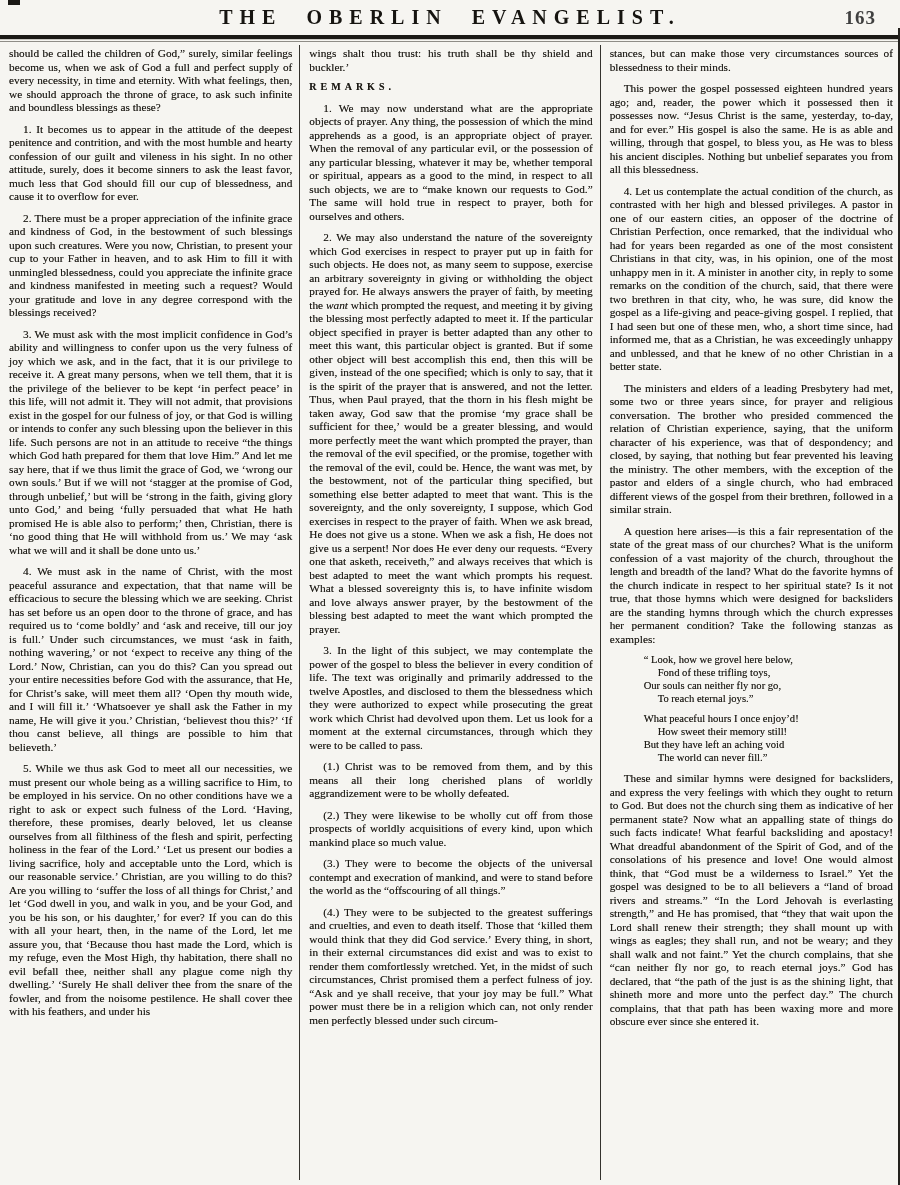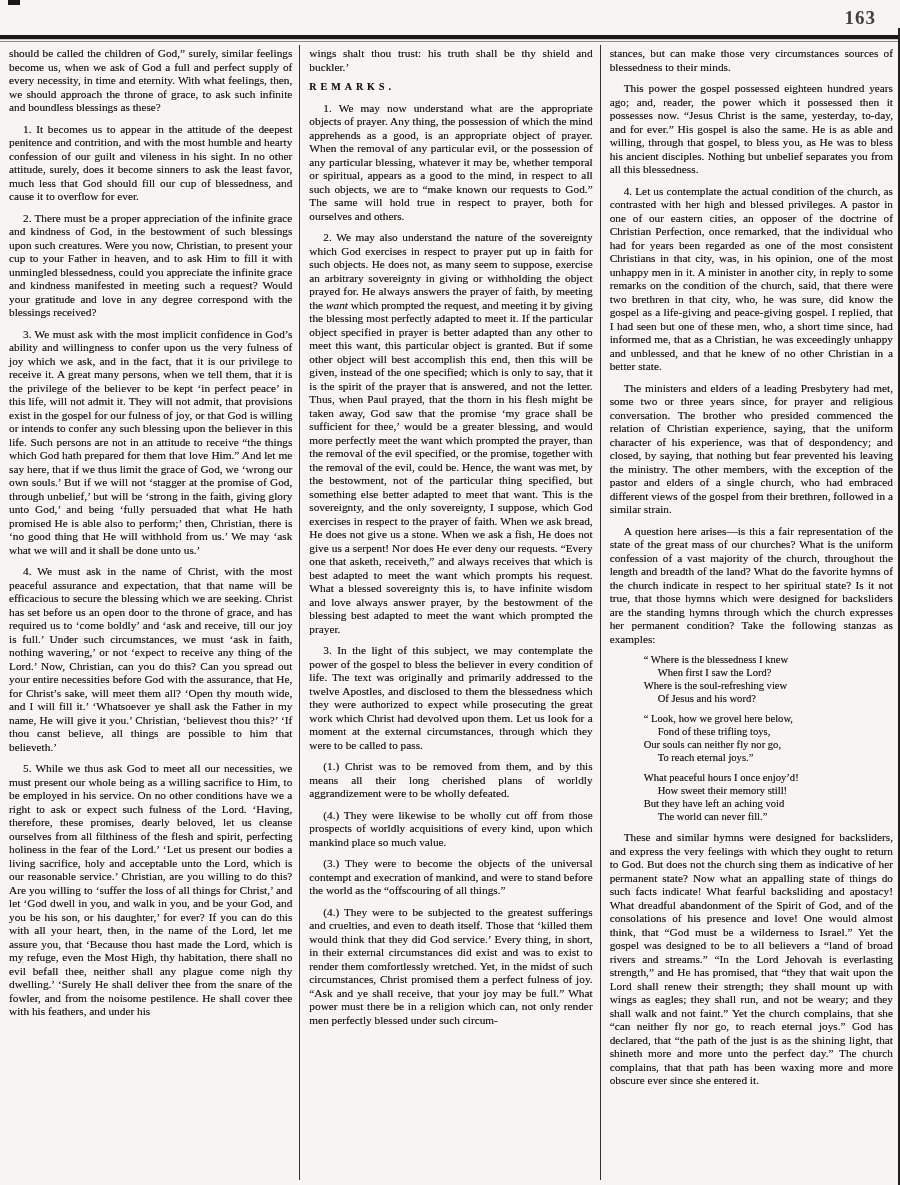--- a/index.html
+++ b/index.html
@@ -96,20 +96,21 @@
     background: #1b1915;
   }
 </style>
 </head>
 <body>
 
 <div class="scan-mark-topleft"></div>
 <div class="scan-edge"></div>
 
 <div class="masthead">
+  <div class="masthead-title">THE OBERLIN EVANGELIST.</div>
   <div class="page-number">163</div>
 </div>
 <div class="rule-heavy"></div>
 <div class="rule-light"></div>
 
 <div class="columns">
   <div class="col">
       <p class="cont">should be called the children of God,” surely, similar feelings become us, when we ask of God a full and perfect supply of every necessity, in time and eternity.  With what feelings, then, we should approach the throne of grace, to ask such infinite and boundless blessings as these?</p>
       <p class="para">1. It becomes us to appear in the attitude of the deepest penitence and contrition, and with the most humble and hearty confession of our guilt and vileness in his sight.  In no other attitude, surely, does it become sinners to ask the least favor, much less that God should fill our cup of blessedness, and cause it to overflow for ever.</p>
       <p class="para">2. There must be a proper appreciation of the infinite grace and kindness of God, in the bestowment of such blessings upon such creatures. Were you now, Christian, to present your cup to your Father in heaven, and to ask Him to fill it with unmingled blessedness, could you appreciate the infinite grace and kindness manifested in meeting such a request?  Would your gratitude and love in any degree correspond with the blessings received?</p>
@@ -118,37 +119,31 @@
       <p class="para">5. While we thus ask God to meet all our necessities, we must present our whole being as a willing sacrifice to Him, to be employed in his service.  On no other conditions have we a right to ask or expect such fulness of the Lord.  ‘Having, therefore, these promises, dearly beloved, let us cleanse ourselves from all filthiness of the flesh and spirit, perfecting holiness in the fear of the Lord.’  ‘Let us present our bodies a living sacrifice, holy and acceptable unto the Lord, which is our reasonable service.’  Christian, are you willing to do this?  Are you willing to ‘suffer the loss of all things for Christ,’ and let ‘God dwell in you, and walk in you, and be your God, and you be his son, or his daughter,’ for ever?  If you can do this with all your heart, then, in the name of the Lord, let me assure you, that ‘Because thou hast made the Lord, which is my refuge, even the Most High, thy habitation, there shall no evil befall thee, neither shall any plague come nigh thy dwelling.’ ‘Surely He shall deliver thee from the snare of the fowler, and from the noisome pestilence.  He shall cover thee with his feathers, and under his</p>
     </div>
   <div class="divider"></div>
   <div class="col">
       <p class="cont">wings shalt thou trust: his truth shall be thy shield and buckler.’</p>
       <p class="heading">REMARKS.</p>
       <p class="para">1. We may now understand what are the appropriate objects of prayer.  Any thing, the possession of which the mind apprehends as a good, is an appropriate object of prayer.  When the removal of any particular evil, or the possession of any particular blessing, whatever it may be, whether temporal or spiritual, appears as a good to the mind, in respect to all such objects, we are to “make known our requests to God.”  The same will hold true in respect to prayer, both for ourselves and others.</p>
       <p class="para">2. We may also understand the nature of the sovereignty which God exercises in respect to prayer put up in faith for such objects.  He does not, as many seem to suppose, exercise an arbitrary sovereignty in giving or withholding the object prayed for.  He always answers the prayer of faith, by meeting the <i>want</i> which prompted the request, and meeting it by giving the blessing most perfectly adapted to meet it.  If the particular object specified in prayer is better adapted than any other to meet this want, this particular object is granted.  But if some other object will best accomplish this end, then this will be given, instead of the one specified; which is only to say, that it is the spirit of the prayer that is answered, and not the letter.  Thus, when Paul prayed, that the thorn in his flesh might be taken away, God saw that the promise ‘my grace shall be sufficient for thee,’ would be a greater blessing, and would more perfectly meet the want which prompted the prayer, than the removal of the evil specified, or the promise, together with the removal of the evil, could be.  Hence, the want was met, by the bestowment, not of the particular thing specified, but something else better adapted to meet that want. This is the sovereignty, and the only sovereignty, I suppose, which God exercises in respect to the prayer of faith.  When we ask bread, He does not give us a stone.  When we ask a fish, He does not give us a serpent!  Nor does He ever deny our requests.  “Every one that asketh, receiveth,” and always receives that which is best adapted to meet the want which prompts his request.  What a blessed sovereignty this is, to have infinite wisdom and love always answer prayer, by the bestowment of the blessing best adapted to meet the want which prompted the prayer.</p>
       <p class="para">3. In the light of this subject, we may contemplate the power of the gospel to bless the believer in every condition of life.  The text was originally and primarily addressed to the twelve Apostles, and disclosed to them the blessedness which they were authorized to expect while prosecuting the great work which Christ had devolved upon them.  Let us look for a moment at the external circumstances, through which they were to be called to pass.</p>
       <p class="para">(1.) Christ was to be removed from them, and by this means all their long cherished plans of worldly aggrandizement were to be wholly defeated.</p>
-      <p class="para">(4.) They were likewise to be wholly cut off from those prospects of worldly acquisitions of every kind, upon which mankind place so much value.</p>
+      <p class="para">(2.) They were likewise to be wholly cut off from those prospects of worldly acquisitions of every kind, upon which mankind place so much value.</p>
       <p class="para">(3.) They were to become the objects of the universal contempt and execration of mankind, and were to stand before the world as the “offscouring of all things.”</p>
       <p class="para">(4.) They were to be subjected to the greatest sufferings and cruelties, and even to death itself. Those that ‘killed them would think that they did God service.’  Every thing, in short, in their external circumstances did exist and was to exist to render them comfortlessly wretched.  Yet, in the midst of such circumstances, Christ promised them a perfect fulness of joy.  “Ask and ye shall receive, that your joy may be full.”  What power must there be in a religion which can, not only render men perfectly blessed under such circum-</p>
     </div>
   <div class="divider"></div>
   <div class="col">
       <p class="cont">stances, but can make those very circumstances sources of blessedness to their minds.</p>
       <p class="para">This power the gospel possessed eighteen hundred years ago; and, reader, the power which it possessed then it possesses now.  “Jesus Christ is the same, yesterday, to-day, and for ever.”  His gospel is also the same.  He is as able and willing, through that gospel, to bless you, as He was to bless his ancient disciples.  Nothing but unbelief separates you from all this blessedness.</p>
       <p class="para">4. Let us contemplate the actual condition of the church, as contrasted with her high and blessed privileges.  A pastor in one of our eastern cities, an opposer of the doctrine of Christian Perfection, once remarked, that the individual who had for years been regarded as one of the most consistent Christians in that city, was, in his opinion, one of the most unhappy men in it.  A minister in another city, in reply to some remarks on the condition of the church, said, that there were two brethren in that city, who, he was sure, did know the gospel as a life-giving and peace-giving gospel. I replied, that I had seen but one of these men, who, a short time since, had informed me, that as a Christian, he was exceedingly unhappy and unblessed, and that he knew of no other Christian in a better state.</p>
       <p class="para">The ministers and elders of a leading Presbytery had met, some two or three years since, for prayer and religious conversation.  The brother who presided commenced the relation of Christian experience, saying, that the uniform character of his experience, was that of despondency; and closed, by saying, that nothing but fear prevented his leaving the ministry.  The other members, with the exception of the pastor and elders of a single church, who had embraced different views of the gospel from their brethren, followed in a similar strain.</p>
       <p class="para">A question here arises—is this a fair representation of the state of the great mass of our churches?  What is the uniform confession of a vast majority of the church, throughout the length and breadth of the land?  What do the favorite hymns of the church indicate in respect to her spiritual state?  Is it not true, that those hymns which were designed for backsliders are the standing hymns through which the church expresses her permanent condition?  Take the following stanzas as examples:</p>
-      <div class="verse">
-        <div class="verse-line">“ Where is the blessedness I knew</div>
-        <div class="verse-line vindent">When first I saw the Lord?</div>
-        <div class="verse-line">Where is the soul-refreshing view</div>
-        <div class="verse-line vindent">Of Jesus and his word?</div>
-      </div>
       <div class="verse">
         <div class="verse-line">“ Look, how we grovel here below,</div>
         <div class="verse-line vindent">Fond of these trifling toys,</div>
         <div class="verse-line">Our souls can neither fly nor go,</div>
         <div class="verse-line vindent">To reach eternal joys.”</div>
       </div>
       <div class="verse">
         <div class="verse-line">What peaceful hours I once enjoy’d!</div>
         <div class="verse-line vindent">How sweet their memory still!</div>
         <div class="verse-line">But they have left an aching void</div>

